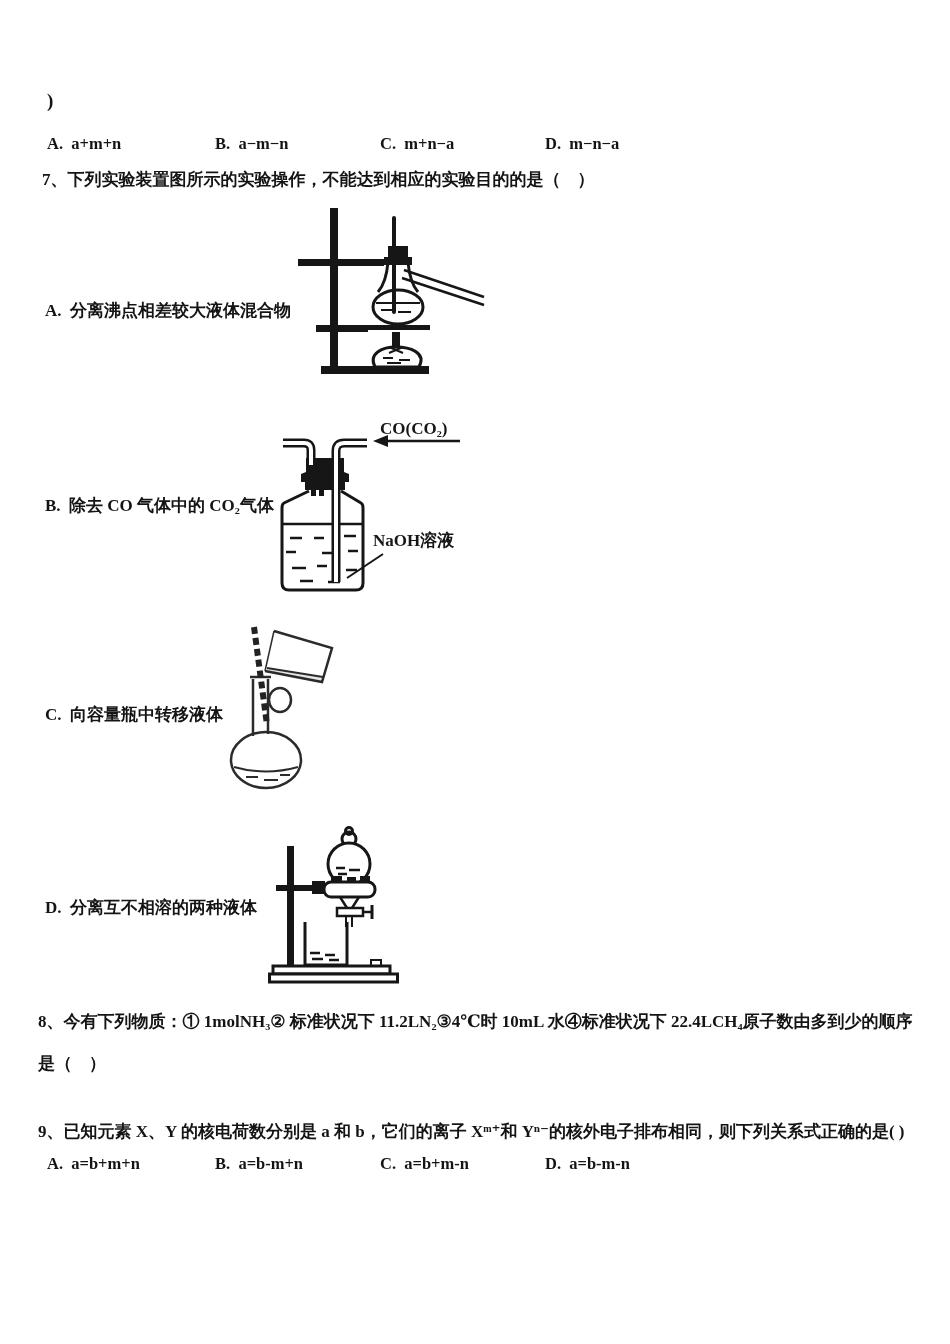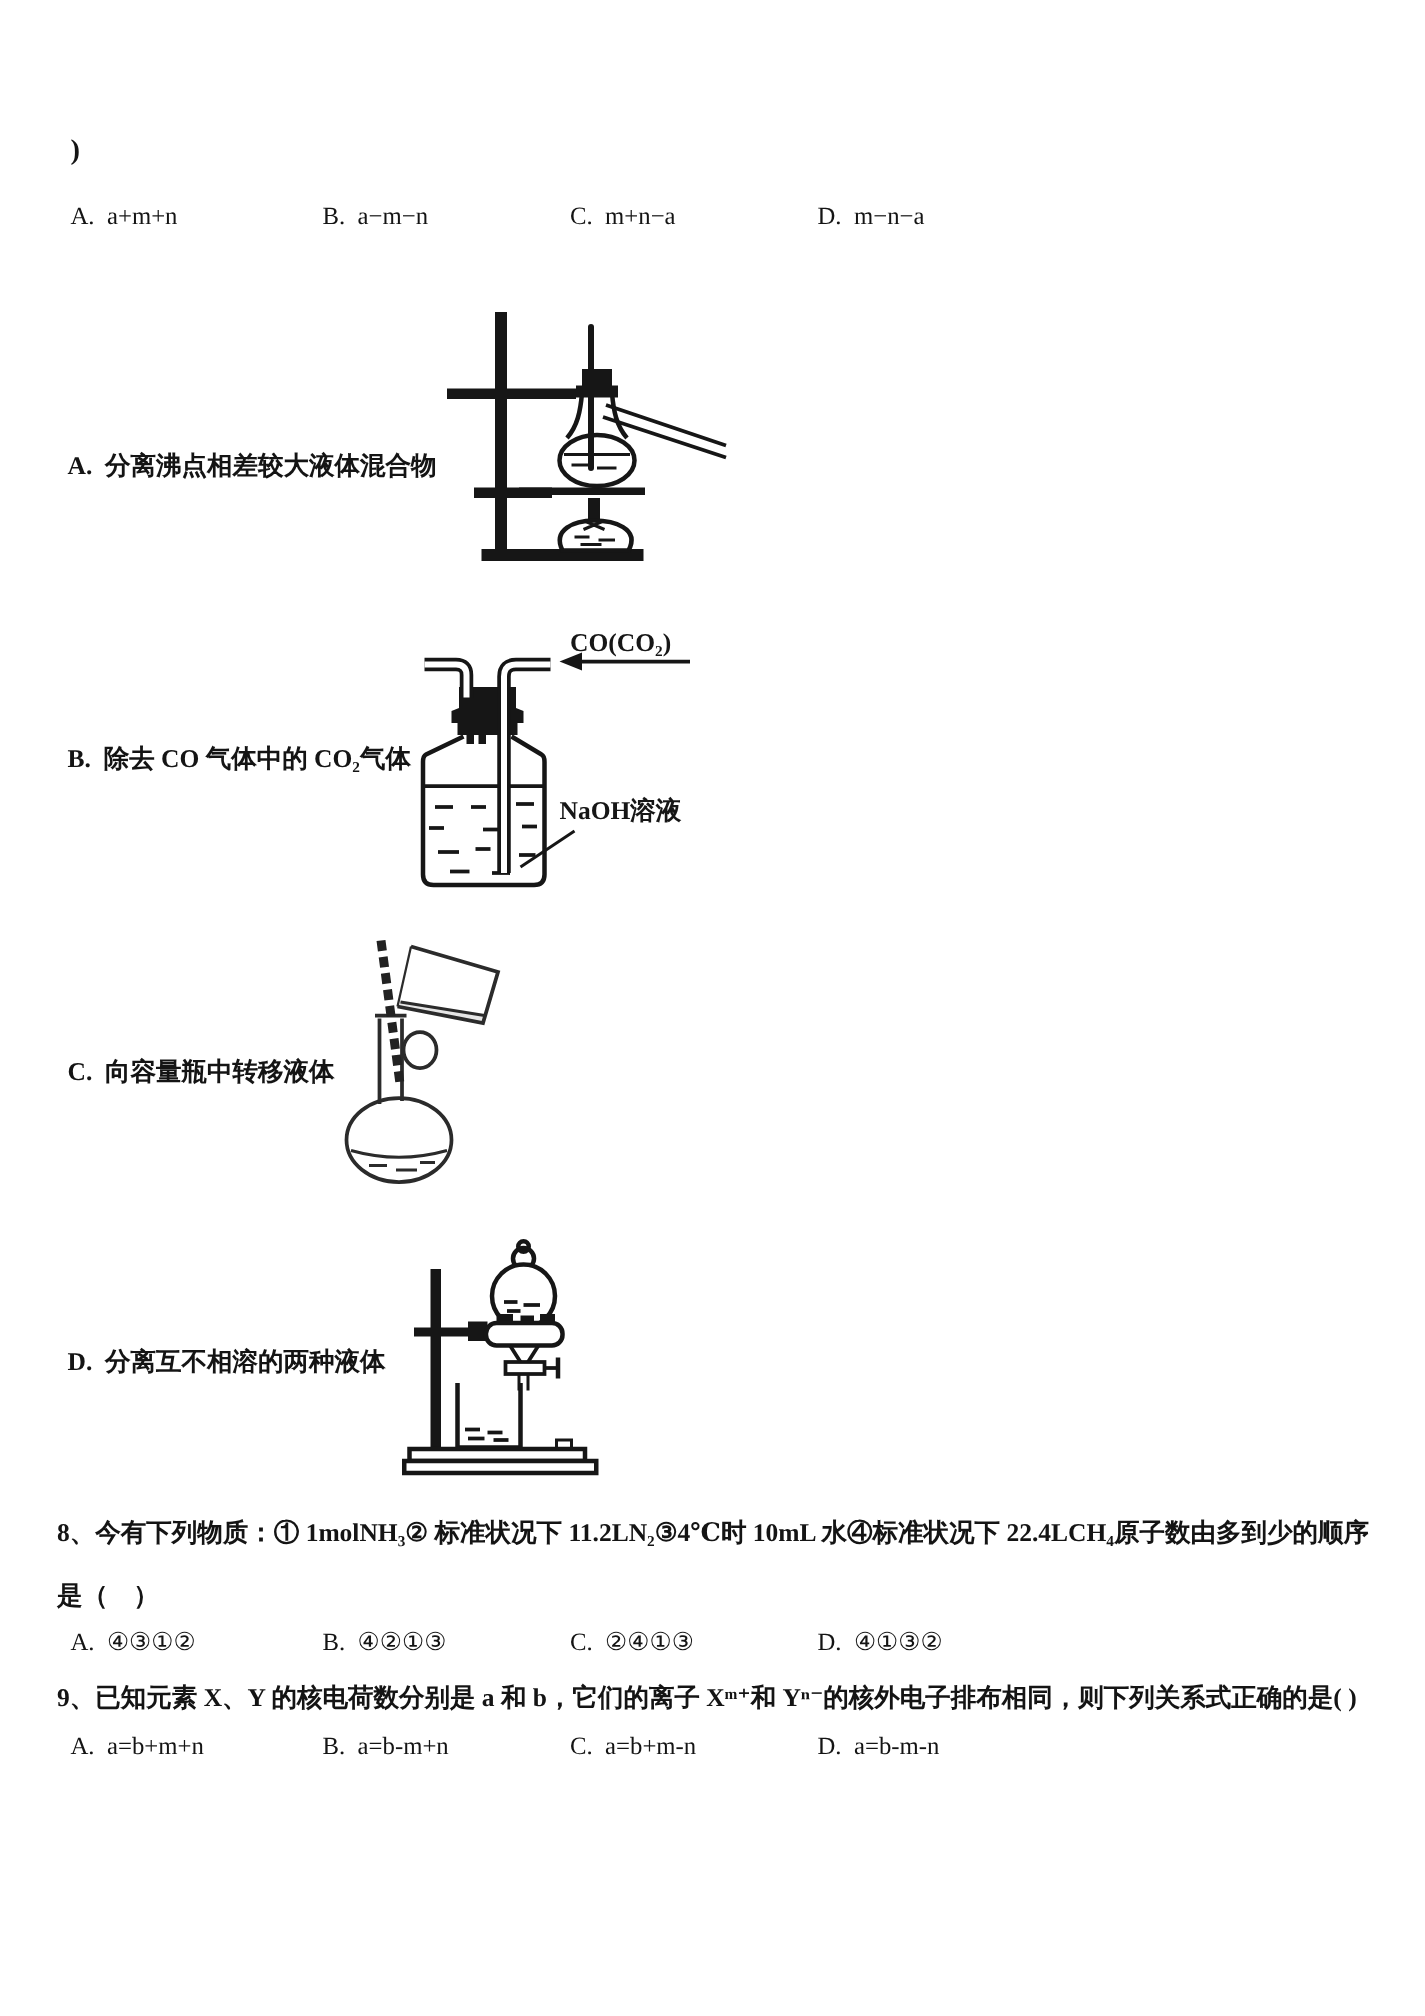--- a/index.html
+++ b/index.html
@@ -1,39 +1,40 @@
 <!DOCTYPE html>
 <html><head>
 <meta charset="utf-8">
 <style>
   html,body{margin:0;padding:0;background:#ffffff;}
   .doc{position:relative;width:950px;height:1344px;background:#fff;overflow:hidden;
        font-family:"Liberation Serif","DejaVu Serif",serif;color:#141414;}
   .t{position:absolute;font-weight:bold;font-size:17px;line-height:22px;white-space:pre;}
   .paren{font-size:19px;}
   .optrow{position:absolute;left:0;width:950px;height:24px;}
-  .opt{position:absolute;top:0;font-weight:normal;font-size:16.5px;white-space:pre;}
+  .opt{position:absolute;top:0;font-weight:bold;font-size:16.5px;white-space:pre;}
   .opt.c1{left:47px}.opt.c2{left:215px}.opt.c3{left:380px}.opt.c4{left:545px}
   svg.fig{position:absolute;}
   svg text{font-family:"Liberation Serif","DejaVu Serif",serif;font-weight:bold;}
 </style>
 </head>
 <body>
 
 <div class="doc">
 
   <div class="t paren" style="left:47px;top:90px">)</div>
 
   <div class="optrow" style="top:134px">
     <span class="opt c1">A.  a+m+n</span>
     <span class="opt c2">B.  a−m−n</span>
     <span class="opt c3">C.  m+n−a</span>
     <span class="opt c4">D.  m−n−a</span>
   </div>
 
+  <div class="t" style="left:42px;top:169px">7、下列实验装置图所示的实验操作，不能达到相应的实验目的的是（　）</div>
 
   <svg class="fig" style="left:288px;top:200px" width="200" height="192" viewBox="0 0 200 192">
     <g stroke="#161616" fill="none" stroke-width="3">
       <rect x="42" y="8" width="8" height="160" fill="#161616" stroke="none"></rect>
       <rect x="33" y="166" width="108" height="8" fill="#161616" stroke="none"></rect>
       <rect x="10" y="59" width="86" height="7" fill="#161616" stroke="none"></rect>
       <rect x="28" y="125" width="52" height="7" fill="#161616" stroke="none"></rect>
       <rect x="58" y="125" width="84" height="5" fill="#161616" stroke="none"></rect>
       <ellipse cx="110" cy="107" rx="25" ry="17" fill="#fff"></ellipse>
       <path d="M100,62 C99,74 97,84 90,92"></path>
@@ -137,26 +138,20 @@
       <line x1="61" y1="134" x2="71" y2="134" stroke-width="2.5"></line>
       <rect x="103" y="134" width="10" height="6" stroke-width="2"></rect>
       <rect x="5" y="140" width="117" height="8" fill="#fff"></rect>
       <rect x="1.5" y="148" width="128" height="8" fill="#fff"></rect>
     </g>
   </svg>
   <div class="t" style="left:45px;top:897px">D.  分离互不相溶的两种液体</div>
 
   <div class="t" style="left:38px;top:1011px">8、今有下列物质：① 1molNH₃② 标准状况下 11.2LN₂③4℃时 10mL 水④标准状况下 22.4LCH₄原子数由多到少的顺序</div>
   <div class="t" style="left:38px;top:1053px">是（　）</div>
-  <div class="optrow" style="top:1085px">
-    <span class="opt c1">A.  ④③①②</span>
-    <span class="opt c2">B.  ④②①③</span>
-    <span class="opt c3">C.  ②④①③</span>
-    <span class="opt c4">D.  ④①③②</span>
-  </div>
 
   <div class="t" style="left:38px;top:1121px">9、已知元素 X、Y 的核电荷数分别是 a 和 b，它们的离子 Xᵐ⁺和 Yⁿ⁻的核外电子排布相同，则下列关系式正确的是( )</div>
   <div class="optrow" style="top:1154px">
     <span class="opt c1">A.  a=b+m+n</span>
     <span class="opt c2">B.  a=b-m+n</span>
     <span class="opt c3">C.  a=b+m-n</span>
     <span class="opt c4">D.  a=b-m-n</span>
   </div>
 
 

